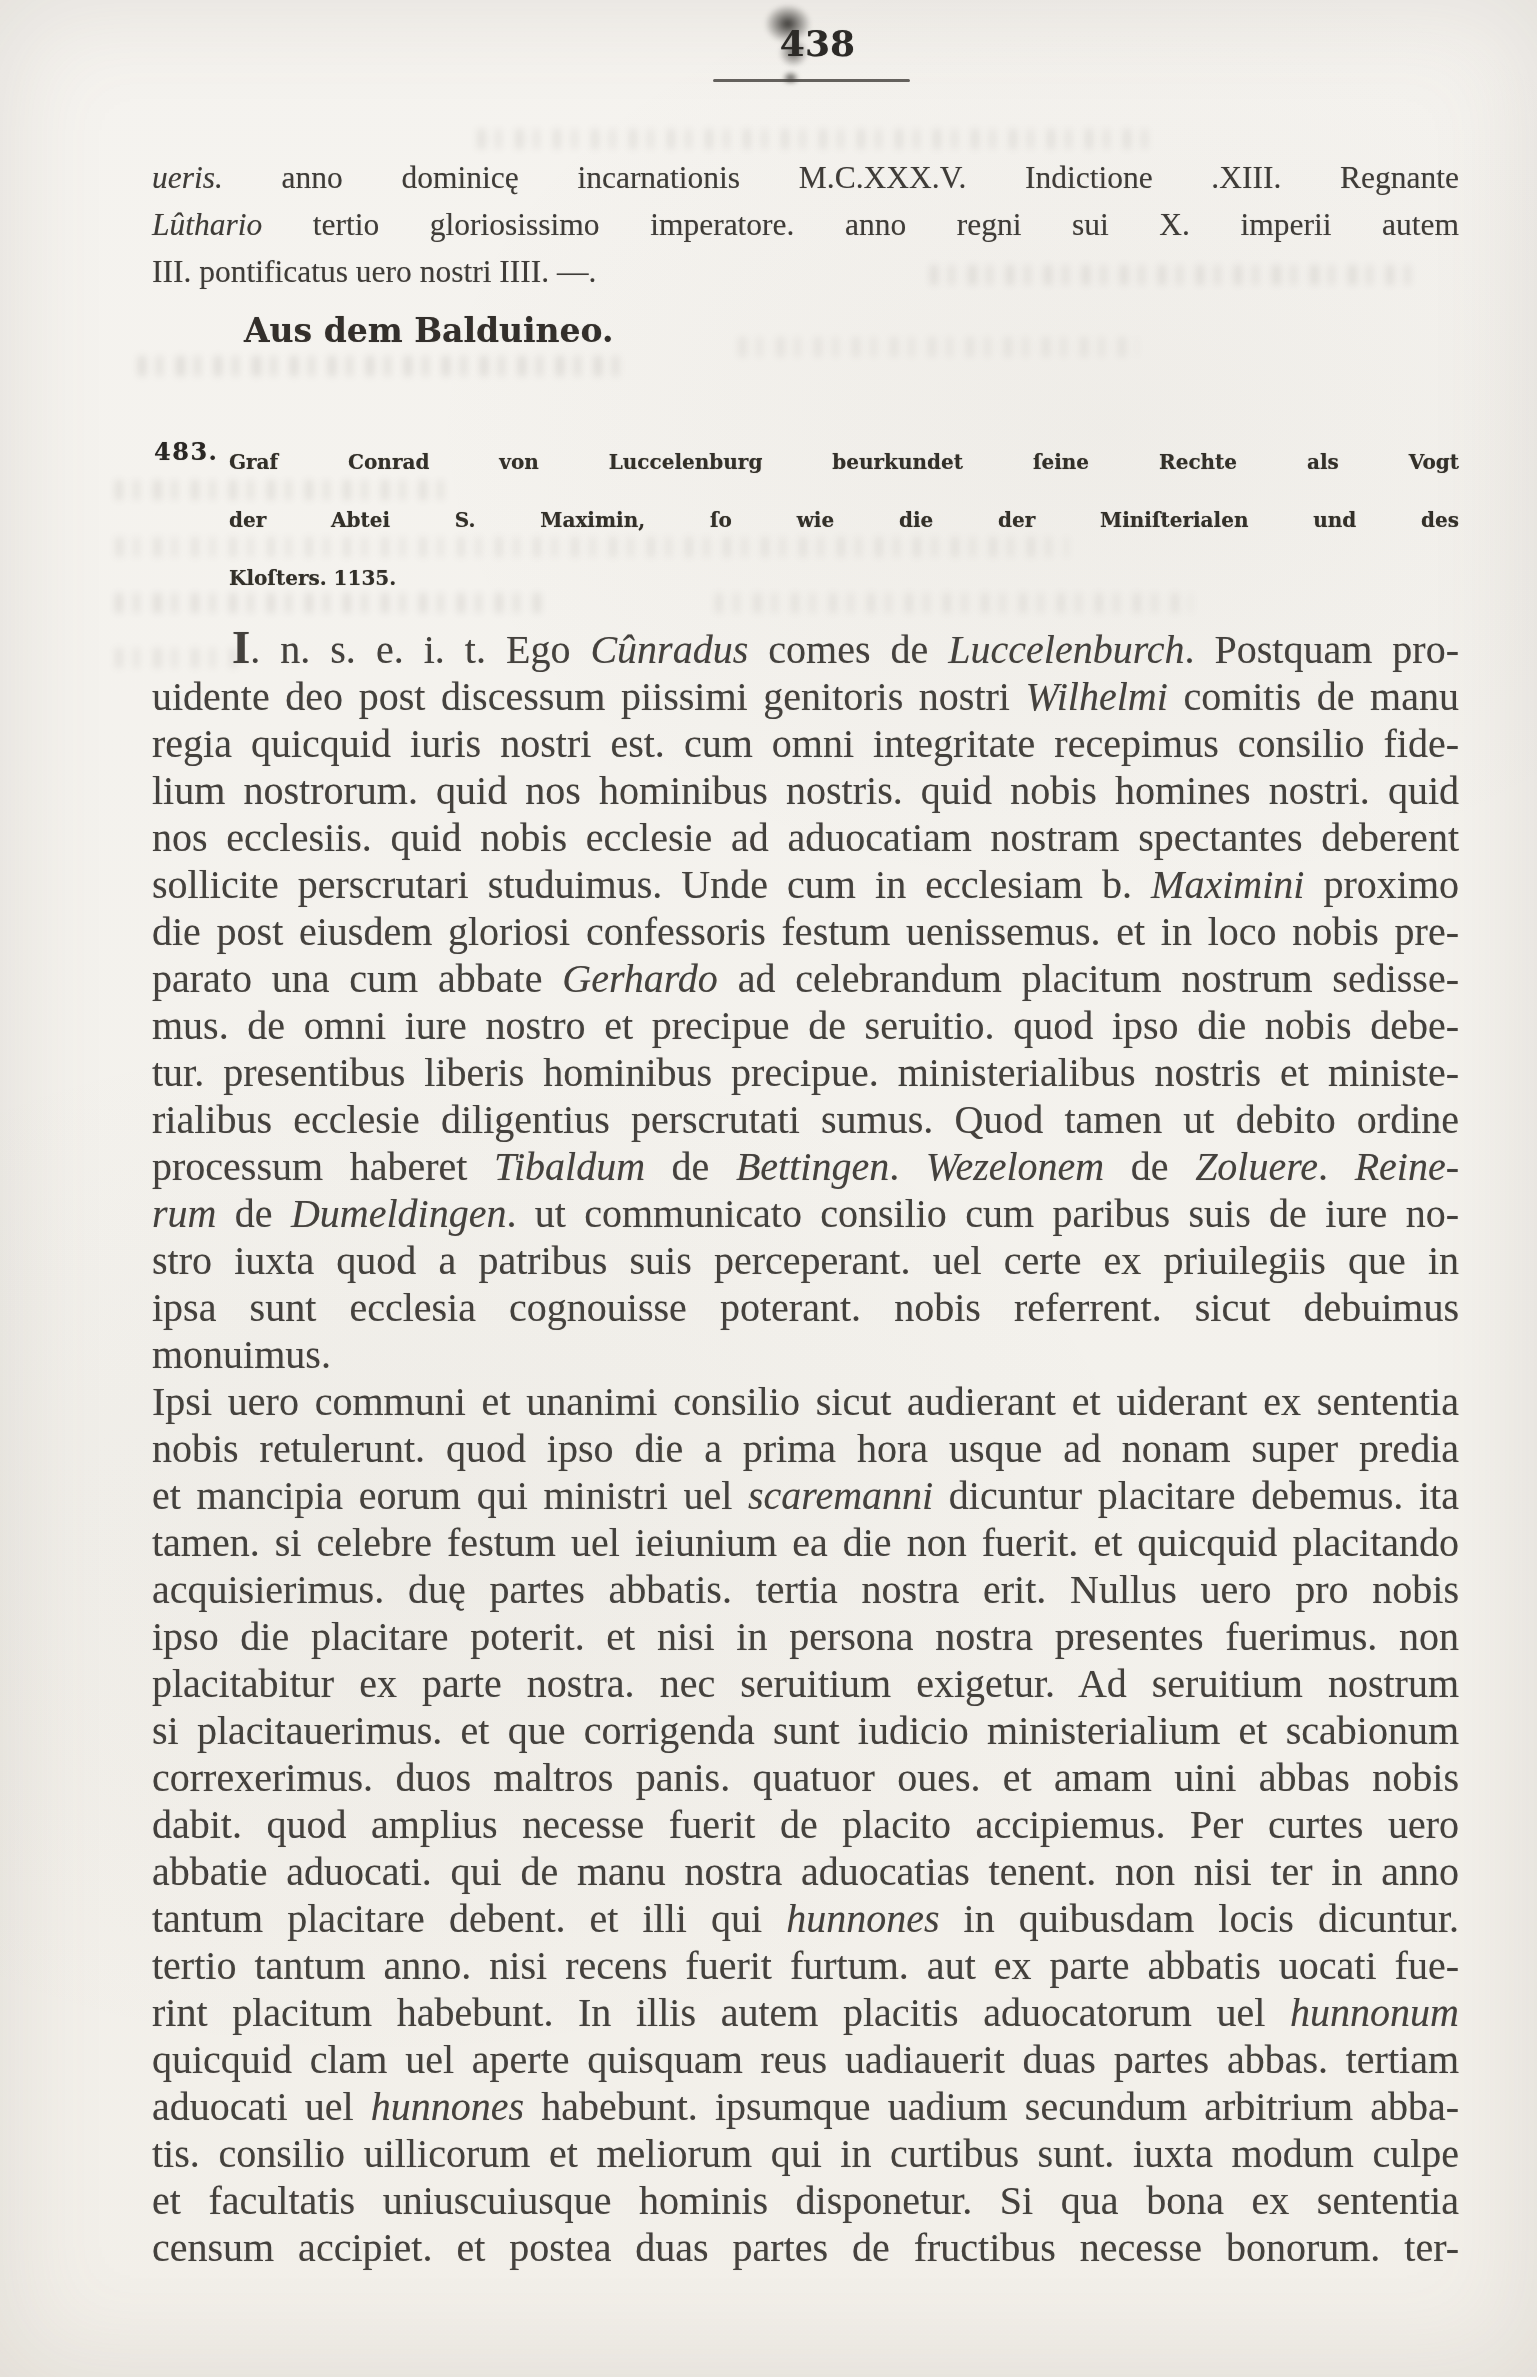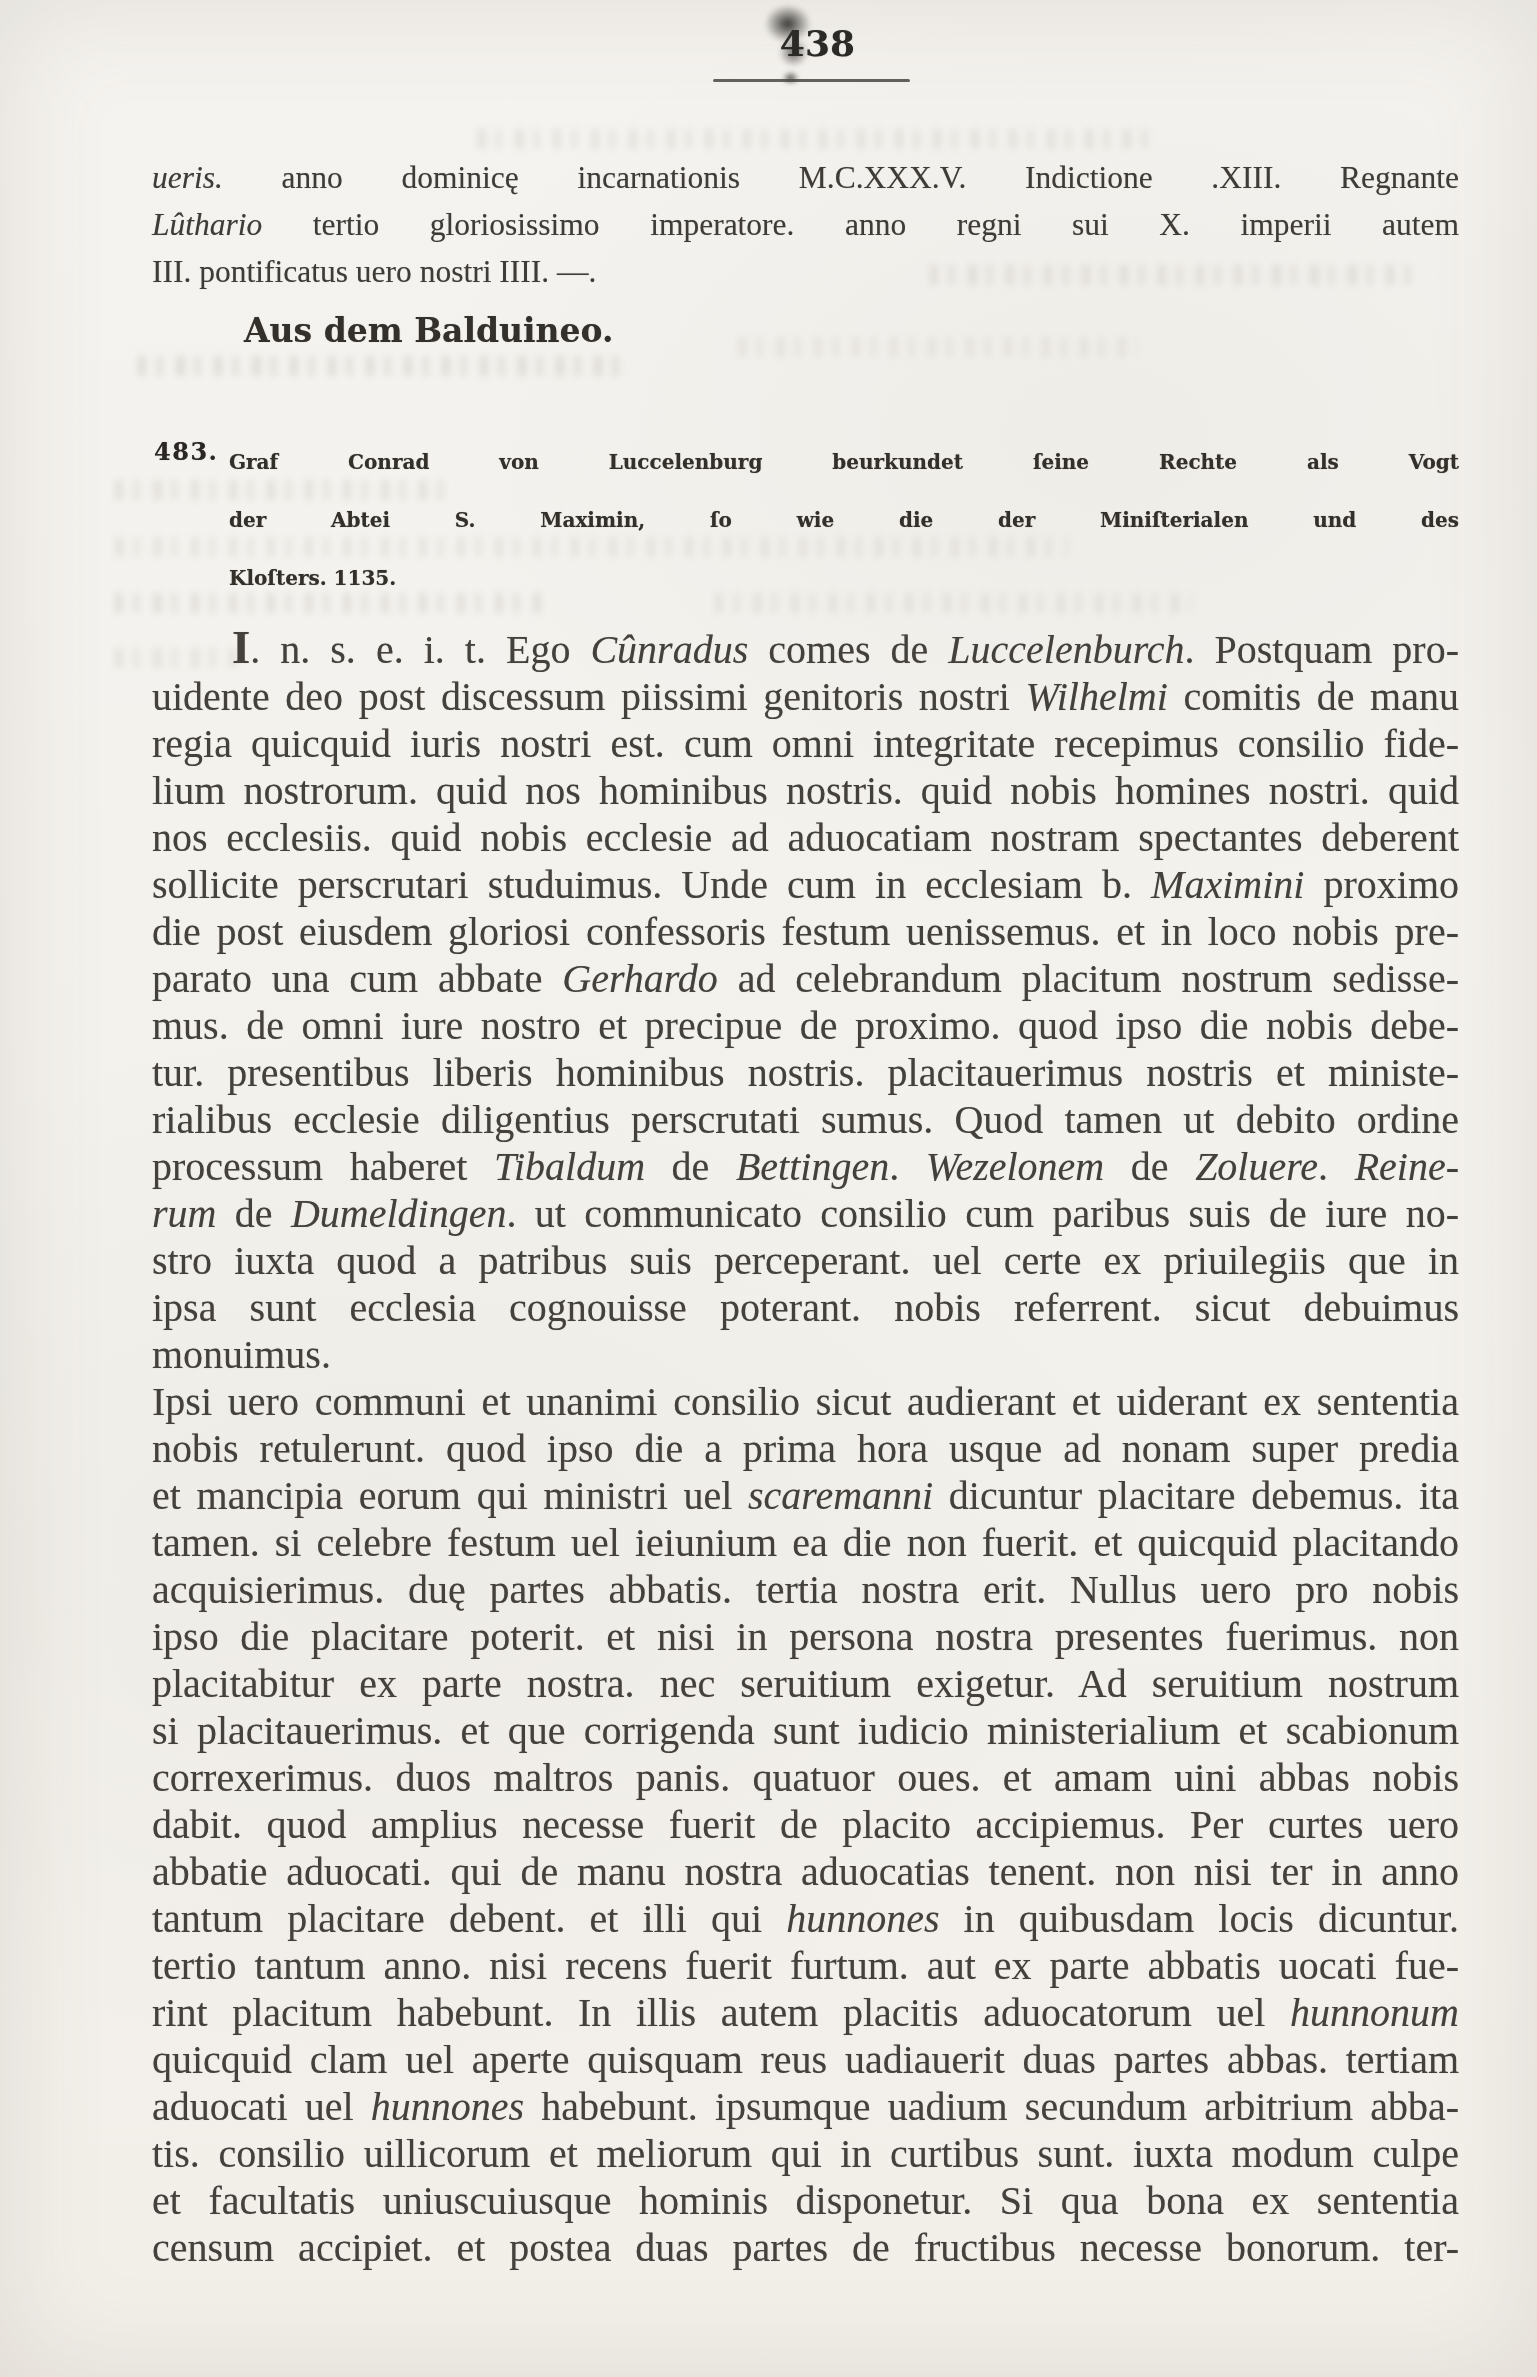--- a/index.html
+++ b/index.html
@@ -137,22 +137,22 @@
 
   <div class="body-text">
       <div class="tline indent"><span class="init">I</span><span>. n. s. e. i. t. Ego </span><span class="it">Cûnradus</span><span> comes de </span><span class="it">Luccelenburch</span><span>. Postquam pro-</span></div>
       <div class="tline"><span>uidente deo post discessum piissimi genitoris nostri </span><span class="it">Wilhelmi</span><span> comitis de manu</span></div>
       <div class="tline"><span>regia quicquid iuris nostri est. cum omni integritate recepimus consilio fide-</span></div>
       <div class="tline"><span>lium nostrorum. quid nos hominibus nostris. quid nobis homines nostri. quid</span></div>
       <div class="tline"><span>nos ecclesiis. quid nobis ecclesie ad aduocatiam nostram spectantes deberent</span></div>
       <div class="tline"><span>sollicite perscrutari studuimus. Unde cum in ecclesiam b. </span><span class="it">Maximini</span><span> proximo</span></div>
       <div class="tline"><span>die post eiusdem gloriosi confessoris festum uenissemus. et in loco nobis pre-</span></div>
       <div class="tline"><span>parato una cum abbate </span><span class="it">Gerhardo</span><span> ad celebrandum placitum nostrum sedisse-</span></div>
-      <div class="tline"><span>mus. de omni iure nostro et precipue de proximo. quod ipso die nobis debe-</span></div>
-      <div class="tline"><span>tur. presentibus liberis hominibus nostris. placitauerimus nostris et ministe-</span></div>
+      <div class="tline"><span>mus. de omni iure nostro et precipue de seruitio. quod ipso die nobis debe-</span></div>
+      <div class="tline"><span>tur. presentibus liberis hominibus precipue. ministerialibus nostris et ministe-</span></div>
       <div class="tline"><span>rialibus ecclesie diligentius perscrutati sumus. Quod tamen ut debito ordine</span></div>
       <div class="tline"><span>processum haberet </span><span class="it">Tibaldum</span><span> de </span><span class="it">Bettingen</span><span>. </span><span class="it">Wezelonem</span><span> de </span><span class="it">Zoluere</span><span>. </span><span class="it">Reine-</span></div>
       <div class="tline"><span class="it">rum</span><span> de </span><span class="it">Dumeldingen</span><span>. ut communicato consilio cum paribus suis de iure no-</span></div>
       <div class="tline"><span>stro iuxta quod a patribus suis perceperant. uel certe ex priuilegiis que in</span></div>
       <div class="tline"><span>ipsa sunt ecclesia cognouisse poterant. nobis referrent. sicut debuimus monuimus.</span></div>
       <div class="tline"><span>Ipsi uero communi et unanimi consilio sicut audierant et uiderant ex sententia</span></div>
       <div class="tline"><span>nobis retulerunt. quod ipso die a prima hora usque ad nonam super predia</span></div>
       <div class="tline"><span>et mancipia eorum qui ministri uel </span><span class="it">scaremanni</span><span> dicuntur placitare debemus. ita</span></div>
       <div class="tline"><span>tamen. si celebre festum uel ieiunium ea die non fuerit. et quicquid placitando</span></div>
       <div class="tline"><span>acquisierimus. duę partes abbatis. tertia nostra erit. Nullus uero pro nobis</span></div>

